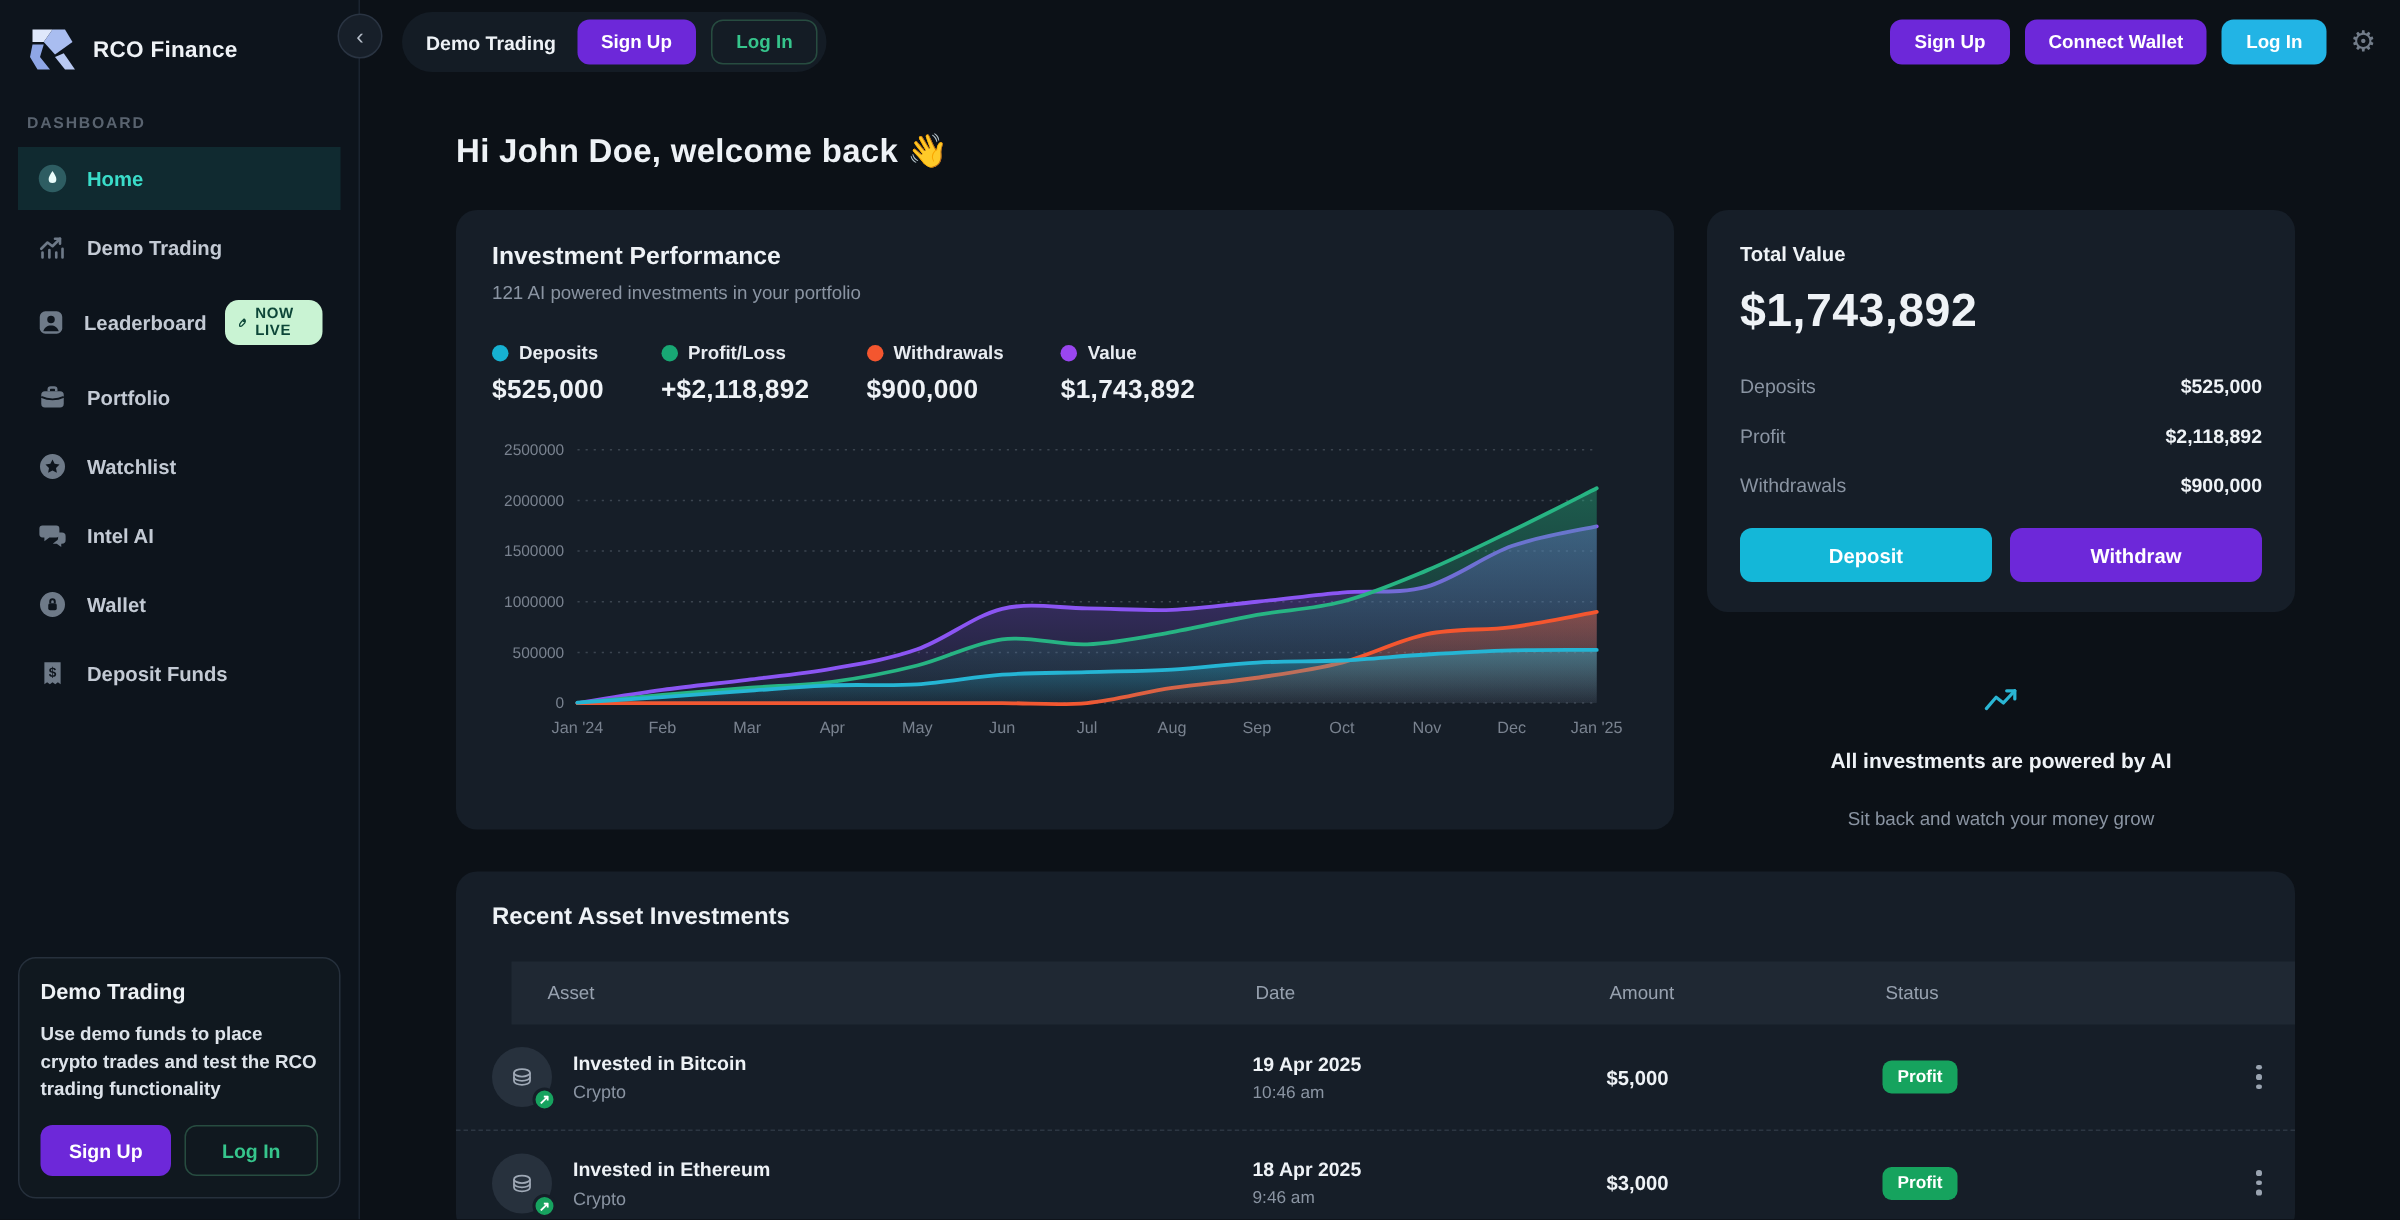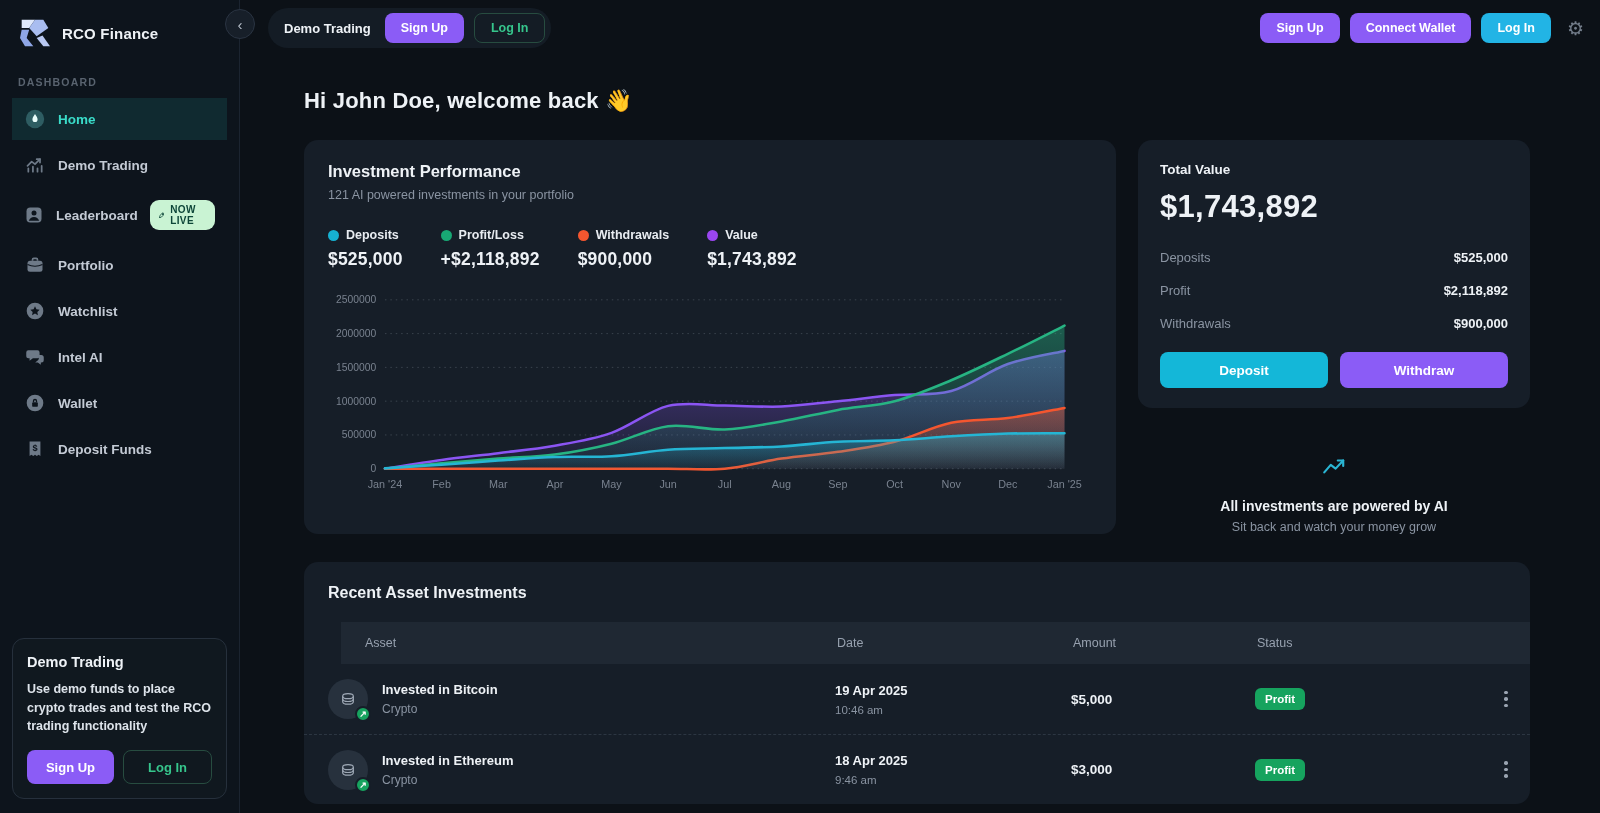--- a/index.html
+++ b/index.html
@@ -35,21 +35,21 @@
     letter-spacing:.4px; border-radius:9px; padding:4px 8px;
   }
   .promo-card {
     margin-top:auto; background:#10181f; border:1px solid #26303c;
     border-radius:12px; padding:15px 14px 14px;
   }
   .promo-title { font-size:14.5px; font-weight:800; }
   .promo-body { margin-top:10px; font-size:12.5px; font-weight:700; color:#dde3ea; line-height:1.5; }
   .promo-buttons { display:flex; gap:9px; margin-top:14px; }
   .btn { border:none; cursor:pointer; font-family:inherit; font-weight:700; border-radius:8px; }
-  .btn-green { background:#8b5cf6; color:#fff; }
+  .btn-green { background:#6d28d9; color:#fff; }
   .btn-outline-green { background:transparent; border:1px solid #274c40; color:#36c58c; }
   .btn-cyan { background:#14b7d8; color:#fff; }
   .btn-blue { background:#22b4e5; color:#fff; }
   .promo-buttons .btn { flex:1; height:34px; font-size:13px; }
   .collapse-btn {
     position:absolute; left:225px; top:9px; z-index:5;
     width:30px; height:30px; border-radius:50%;
     background:#171f29; border:1px solid #2a3442; color:#b7bfca;
     font-size:15px; display:flex; align-items:center; justify-content:center; cursor:pointer;
   }
@@ -87,21 +87,21 @@
   .summary-title { font-size:13.5px; font-weight:800; }
   .summary-total { font-size:31px; font-weight:800; margin:12px 0 16px; letter-spacing:.3px; }
   .summary-row { display:flex; justify-content:space-between; padding:9px 0; }
   .summary-row .s-label { font-size:13px; color:#8a94a2; }
   .summary-row .s-value { font-size:13px; font-weight:700; }
   .summary-buttons { display:flex; gap:12px; margin-top:12px; }
   .summary-buttons .btn { flex:1; height:36px; font-size:13.5px; }
   .ai-note { text-align:center; margin-top:46px; padding:0 20px; }
   .ai-note .trend-icon { display:inline-block; margin-bottom:14px; }
   .ai-title { font-size:14px; font-weight:800; }
-  .ai-sub { font-size:12.5px; color:#8a94a2; margin-top:6px; }
+  .ai-sub { font-size:12.5px; color:#8a94a2; margin-top:24px; }
   
   .table-card { margin:28px 70px 0 64px; overflow:hidden; }
   .table-title { font-size:16px; font-weight:800; padding:22px 24px 20px; }
   .tgrid { display:grid; grid-template-columns:minmax(0,1fr) 236px 184px 227px 48px; align-items:center; }
   .thead { background:#1f2833; height:42px;margin-left:37px; }
   .thead .th { font-size:12.5px; color:#97a1af; padding-left:2px; }
   .th:first-child, .td-asset { padding-left:24px !important; }
   .trow { height:70px; }
   .trow + .trow { border-top:1px dashed #2c3642; }
   .td-asset { display:flex; align-items:center; gap:14px; }

